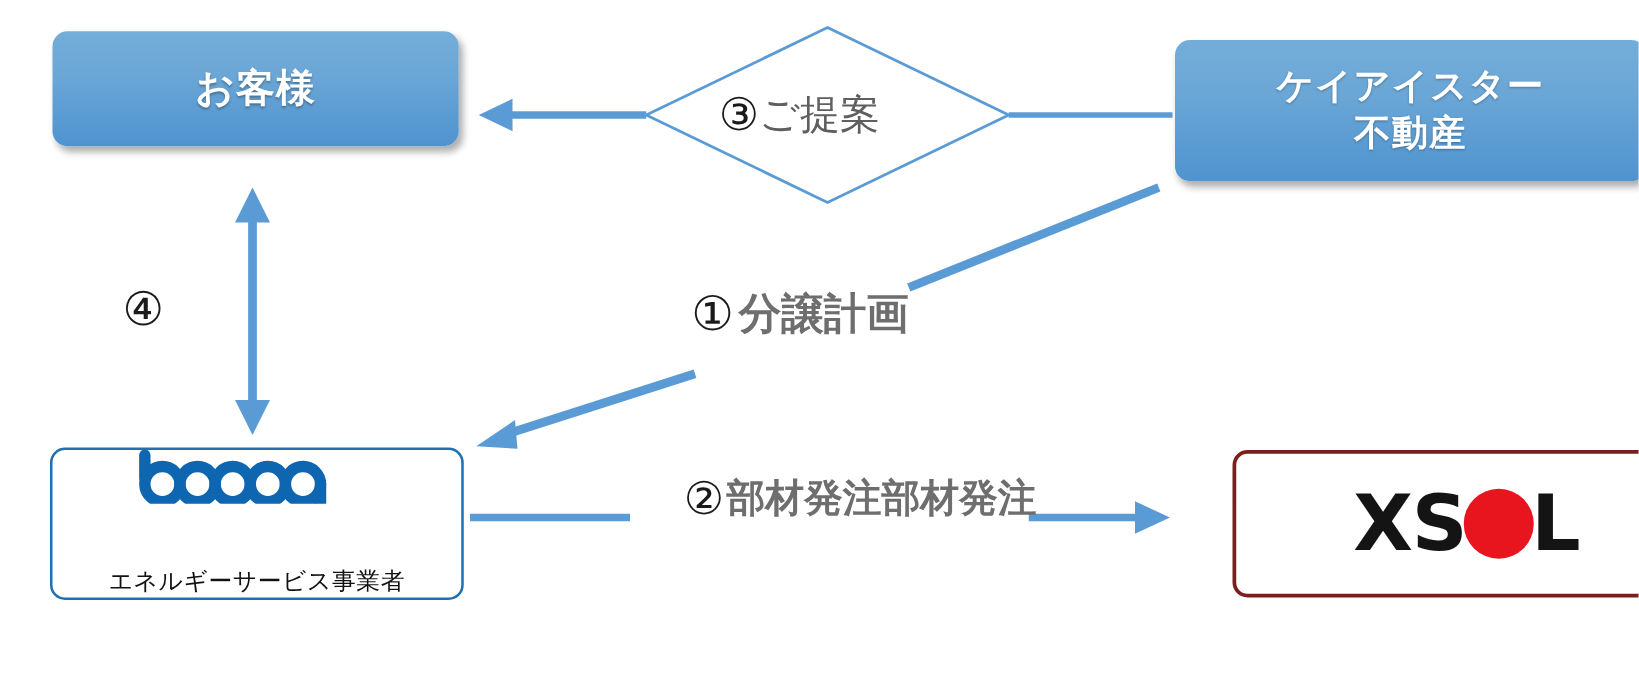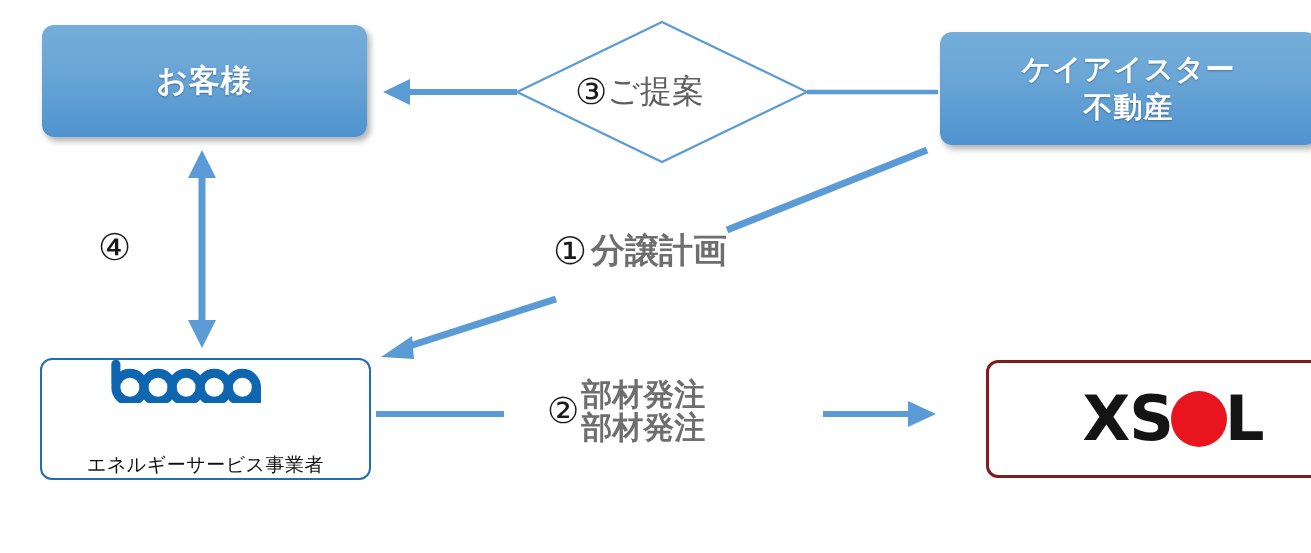--- a/index.html
+++ b/index.html
@@ -36,21 +36,21 @@
     display: flex;
     align-items: center;
     justify-content: center;
     text-align: center;
     color: #ffffff;
     font-weight: bold;
     letter-spacing: 1px;
     text-shadow: 0 1px 2px rgba(0,0,0,0.30);
   }
   #box-customer {
-    left: 42px; top: 25px; width: 325px; height: 112px;
+    left: 42px; top: 25px; width: 325px; height: 92px;
     font-size: 31px;
   }
   #box-kistar {
     left: 940px; top: 32px; width: 377px; height: 113px;
     font-size: 29px;
     line-height: 1.28;
   }
   .gbox .line2 { display: block; }
 
   
@@ -138,21 +138,21 @@
   }
   #label-power .circ-num { font-size: 37px; margin-right: 3px; }
   #label-order {
     left: 547px; top: 378px;
     font-size: 31px;
     align-items: center;
   }
   #label-order .circ-num { font-size: 36px; margin-right: 2px; }
   #label-order .two-lines {
     display: flex;
-    flex-direction: column;
+    flex-direction: row;
     line-height: 1.08;
   }
 </style>
 </head>
 <body>
 
 <div id="canvas">
 
   <svg class="svg-layer" viewBox="0 0 1311 553" xmlns="http://www.w3.org/2000/svg">
 

